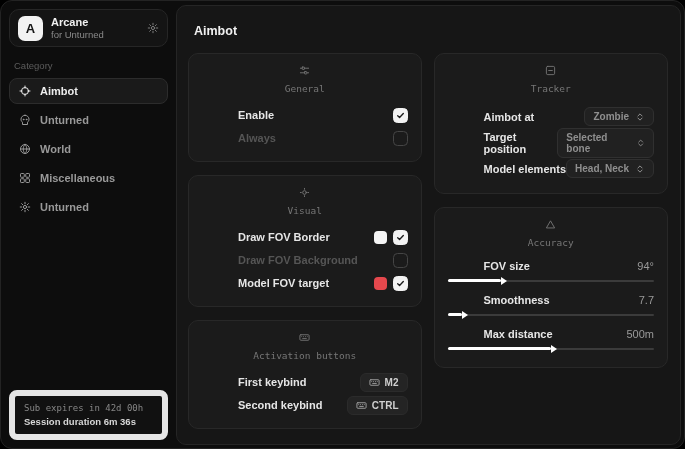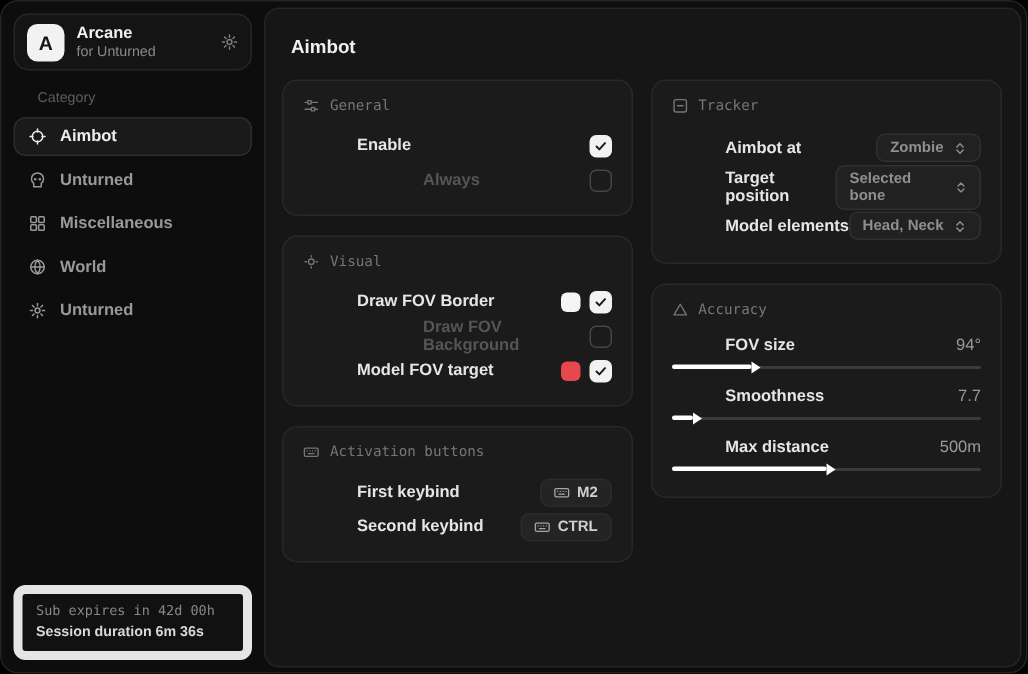--- a/index.html
+++ b/index.html
@@ -36,21 +36,21 @@
     font-weight:700; font-size:13px;
     display:flex; align-items:center; justify-content:center;
     flex:none;
   }
   .brand-text { display:flex; flex-direction:column; gap:1px; }
   .brand-name { font-size:11px; font-weight:700; color:#f0f0f0; }
   .brand-sub  { font-size:9.5px; color:#8a8a8a; }
   .brand-gear { margin-left:auto; color:#7c7c7c; display:flex; }
   .brand-gear svg { width:12px; height:12px; }
 
-  .category-label { margin:13px 16px 7px; font-size:9.5px; color:#5c5c5c; }
+  .category-label { margin:13px 5px 7px; font-size:9.5px; color:#5c5c5c; }
 
   .nav-item {
     height:26px; display:flex; align-items:center; gap:9px;
     padding:0 9px; margin-bottom:3px;
     border:1px solid transparent; border-radius:8px;
     color:#999; font-size:11px; font-weight:600;
     cursor:pointer;
   }
   .nav-item.active { background:#1a1a1a; border-color:#2c2c2c; color:#ededed; }
   .nav-item svg { width:12px; height:12px; flex:none; }
@@ -85,30 +85,31 @@
     border:1px solid #282828;
     border-radius:10px;
     padding:11px 13px 12px;
   }
   .card-header {
     display:flex; align-items:center; gap:7px;
     color:#767676;
     font-family:"DejaVu Sans Mono", monospace;
     font-size:9.5px;
     margin-bottom:10px;
+    flex-direction:column;
   }
   .card-header svg { width:11px; height:11px; flex:none; }
 
   .row {
     display:flex; align-items:center; justify-content:space-between;
     height:22px;
   }
   .row + .row { margin-top:1px; }
   .row-label { font-size:11px; font-weight:600; color:#e6e6e6;padding-left:36px; }
-  .row.dim .row-label { color:#555;margin-left:44px; }
+  .row.dim .row-label { color:#555; }
   .row-controls { display:flex; align-items:center; gap:6px; }
 
   .checkbox {
     width:15px; height:15px; border-radius:4.5px;
     border:1.5px solid #454545; background:transparent;
     display:flex; align-items:center; justify-content:center;
     cursor:pointer;
   }
   .checkbox svg { display:none; width:9px; height:9px; }
   .checkbox.checked { background:#f2f2f2; border-color:#f2f2f2; }
@@ -199,38 +200,38 @@
           <path d="M12 2.5a8 8 0 0 0-8 8c0 2.8 1.4 4.8 3 6v4.5h10V16.5c1.6-1.2 3-3.2 3-6a8 8 0 0 0-8-8z"></path>
           <circle cx="9" cy="11" r="0.8"></circle>
             <circle cx="15" cy="11" r="0.8"></circle>
         </svg>
       </span>
       <span>Unturned</span>
     </div>
 
     <div class="nav-item">
       <span style="display:flex">
+        <svg viewBox="0 0 24 24" fill="none" stroke="currentColor" stroke-width="2" stroke-linecap="round">
+          <circle cx="12" cy="12" r="9"></circle>
+          <path d="M3 12h18M12 3c2.5 2.5 3.5 5.5 3.5 9s-1 6.5-3.5 9c-2.5-2.5-3.5-5.5-3.5-9s1-6.5 3.5-9z"></path>
+        </svg>
+      </span>
+      <span>World</span>
+    </div>
+
+    <div class="nav-item">
+      <span style="display:flex">
         <svg viewBox="0 0 24 24" fill="none" stroke="currentColor" stroke-width="2" stroke-linejoin="round">
           <rect x="3" y="3" width="7.5" height="7.5" rx="1.5"></rect>
           <rect x="13.5" y="3" width="7.5" height="7.5" rx="1.5"></rect>
           <rect x="3" y="13.5" width="7.5" height="7.5" rx="1.5"></rect>
           <rect x="13.5" y="13.5" width="7.5" height="7.5" rx="1.5"></rect>
         </svg>
       </span>
       <span>Miscellaneous</span>
-    </div>
-
-    <div class="nav-item">
-      <span style="display:flex">
-        <svg viewBox="0 0 24 24" fill="none" stroke="currentColor" stroke-width="2" stroke-linecap="round">
-          <circle cx="12" cy="12" r="9"></circle>
-          <path d="M3 12h18M12 3c2.5 2.5 3.5 5.5 3.5 9s-1 6.5-3.5 9c-2.5-2.5-3.5-5.5-3.5-9s1-6.5 3.5-9z"></path>
-        </svg>
-      </span>
-      <span>World</span>
     </div>
 
     <div class="nav-item">
       <span style="display:flex">
         <svg viewBox="0 0 24 24" fill="none" stroke="currentColor" stroke-width="2" stroke-linecap="round">
           <circle cx="12" cy="12" r="3.2"></circle>
           <path d="M12 2.5v3M12 18.5v3M2.5 12h3M18.5 12h3M5.3 5.3l2.1 2.1M16.6 16.6l2.1 2.1M18.7 5.3l-2.1 2.1M7.4 16.6l-2.1 2.1"></path>
         </svg>
       </span>
       <span>Unturned</span>

